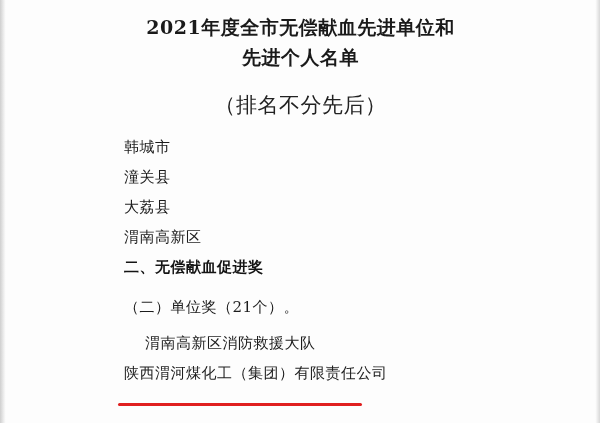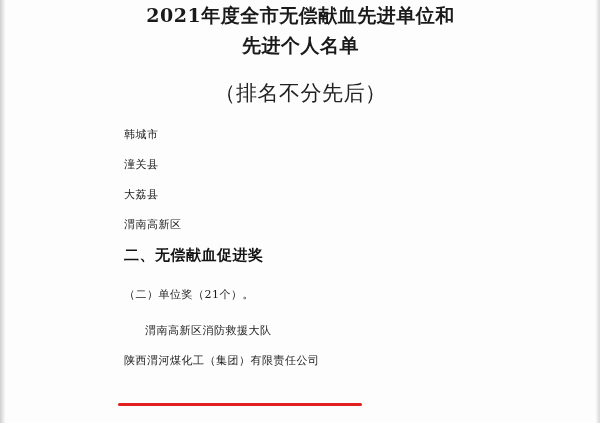--- a/index.html
+++ b/index.html
@@ -38,20 +38,21 @@
   }
   .doc {
     position: absolute;
     left: 6px;
     top: 0;
     width: 589px;
     height: 423px;
   }
   .title-block {
     text-align: center;
+    padding-top: 12px;
   }
   .title-line {
     font-family: "DejaVu Serif", "Liberation Serif", serif;
     font-weight: bold;
     font-size: 19px;
     line-height: 30px;
     color: #1a1a1a;
     letter-spacing: 0.5px;
   }
   .subtitle {
@@ -70,21 +71,21 @@
   .section-heading {
     font-family: "DejaVu Serif", "Liberation Serif", serif;
     font-weight: bold;
     font-size: 15px;
     color: #141414;
     line-height: 30px;
     letter-spacing: 0.5px;
   }
   .entry {
     font-family: "DejaVu Serif", "Liberation Serif", serif;
-    font-size: 11px;
+    font-size: 15px;
     color: #1c1c1c;
     line-height: 30px;
     letter-spacing: 0.5px;
     position: relative;
   }
   .entry.spaced {
     margin-top: 6px;
     margin-left: 21px;
   }
   .gap {

